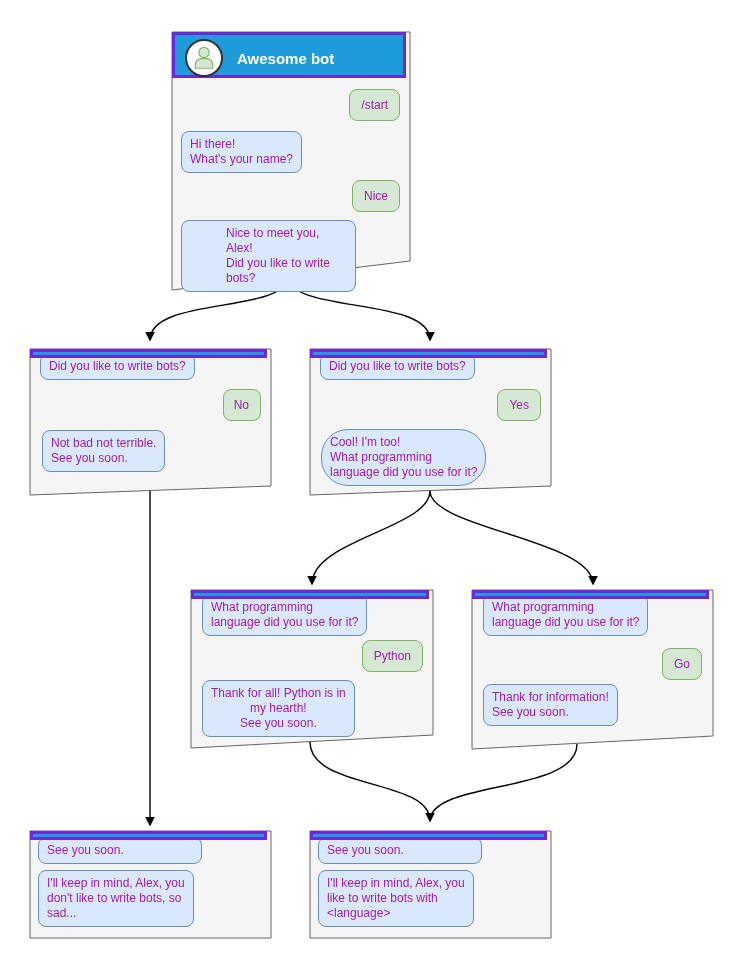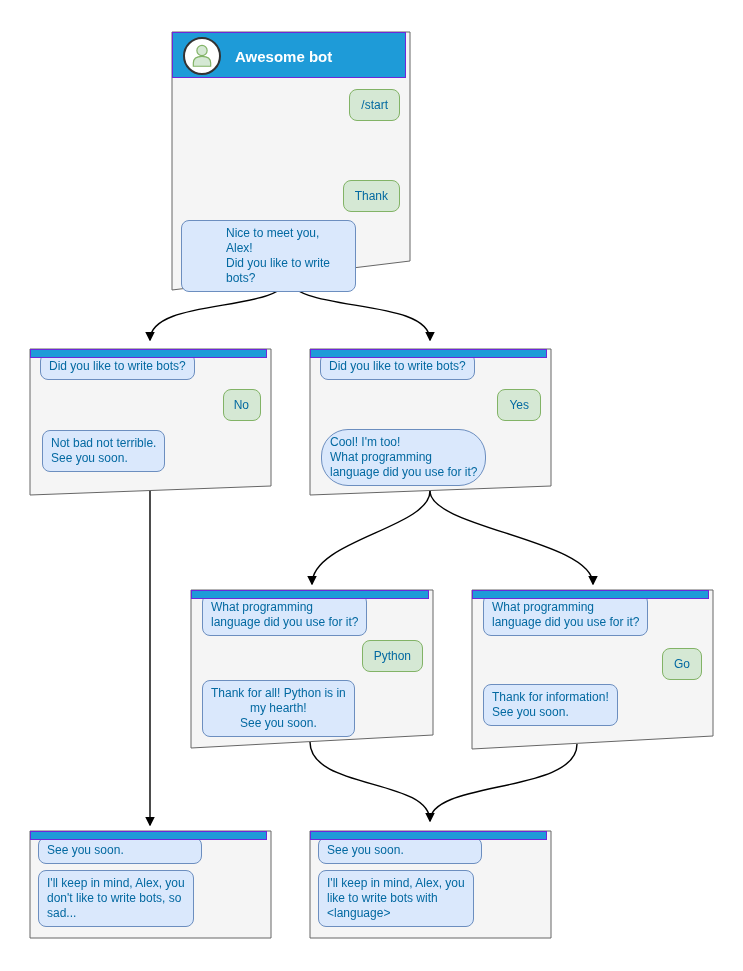--- a/index.html
+++ b/index.html
@@ -7,36 +7,36 @@
     position:relative;width:743px;height:971px;background:#ffffff;overflow:hidden;
     font-family:"Liberation Sans", sans-serif;
   }
   #wire{position:absolute;left:0;top:0;width:743px;height:971px;}
   .frame{fill:var(--window-bg,#F5F5F5);stroke:var(--frame-border,#666666);stroke-width:1;}
   .arrow{fill:none;stroke:var(--arrow-color,#000000);stroke-width:1.4;}
   .window{position:absolute;}
   .titlebar{
     position:absolute;left:0;top:0;right:4px;z-index:3;
     background:var(--header-blue,#1E9BD8);
-    border:1px solid #6d28d9;box-sizing:border-box;
+    border:3px solid #6d28d9;box-sizing:border-box;
   }
   .titlebar.big{height:46px;display:flex;align-items:center;}
   .titlebar.thin{height:9px;}
   .avatar{
     position:absolute;left:10px;top:4px;width:38px;height:38px;border-radius:50%;
     background:#ffffff;border:2px solid #333333;box-sizing:border-box;
     display:flex;align-items:center;justify-content:center;
   }
   .window-title{
     position:absolute;left:62px;top:0;height:46px;display:flex;align-items:center;
     color:var(--title-text,#ffffff);font-size:15px;font-weight:bold;
   }
   .msg{
     position:absolute;z-index:1;box-sizing:border-box;
-    font-size:12px;line-height:15px;color:#0369a1;white-space:pre-line;
+    font-size:12px;line-height:15px;color:#a21caf;white-space:pre-line;
     border-radius:8px;width:max-content;max-width:175px;
   }
   .msg.bot{
     background:var(--bot-bubble-bg,#DAE8FC);
     border:1px solid var(--bot-bubble-border,#6C8EBF);
     padding:5px 8px;text-align:left;
   }
   .msg.user{
     background:var(--user-bubble-bg,#D5E8D4);
     border:1px solid var(--user-bubble-border,#82B366);
@@ -76,21 +76,23 @@
     <div class="titlebar big">
       <div class="avatar">
         <svg width="30" height="30" viewBox="0 0 38 38">
           <circle cx="19" cy="12" r="6.5" fill="#D5E8D4" stroke="#82B366" stroke-width="1.5"></circle>
           <path d="M8 32 L8 28 C8 22 13 19.5 19 19.5 C25 19.5 30 22 30 28 L30 32 Z" fill="#D5E8D4" stroke="#82B366" stroke-width="1.5"></path>
         </svg>
       </div>
       <div class="window-title">Awesome bot</div>
     </div>
     <div class="msg user" style="right:10px;top:57px;">/start</div>
-    <div class="msg user" style="right:10px;top:148px;">Thank</div>
+    <div class="msg bot" style="left:9px;top:99px;">Hi there!
+What's your name?</div>
+    <div class="msg user" style="right:10px;top:148px;">Nice</div>
     <div class="msg bot" style="left:9px;top:188px;padding-left:44px;">Nice to meet you, Alex!
 Did you like to write bots?</div>
   </div>
 
   <div class="window" style="left:30px;top:349px;width:241px;height:146px;">
     <div class="titlebar thin"></div>
     <div class="msg bot" style="left:10px;top:4px;">Did you like to write bots?</div>
     <div class="msg user" style="right:10px;top:40px;padding-left:10px;">No</div>
     <div class="msg bot" style="left:12px;top:81px;">Not bad not terrible.
 See you soon.</div>

